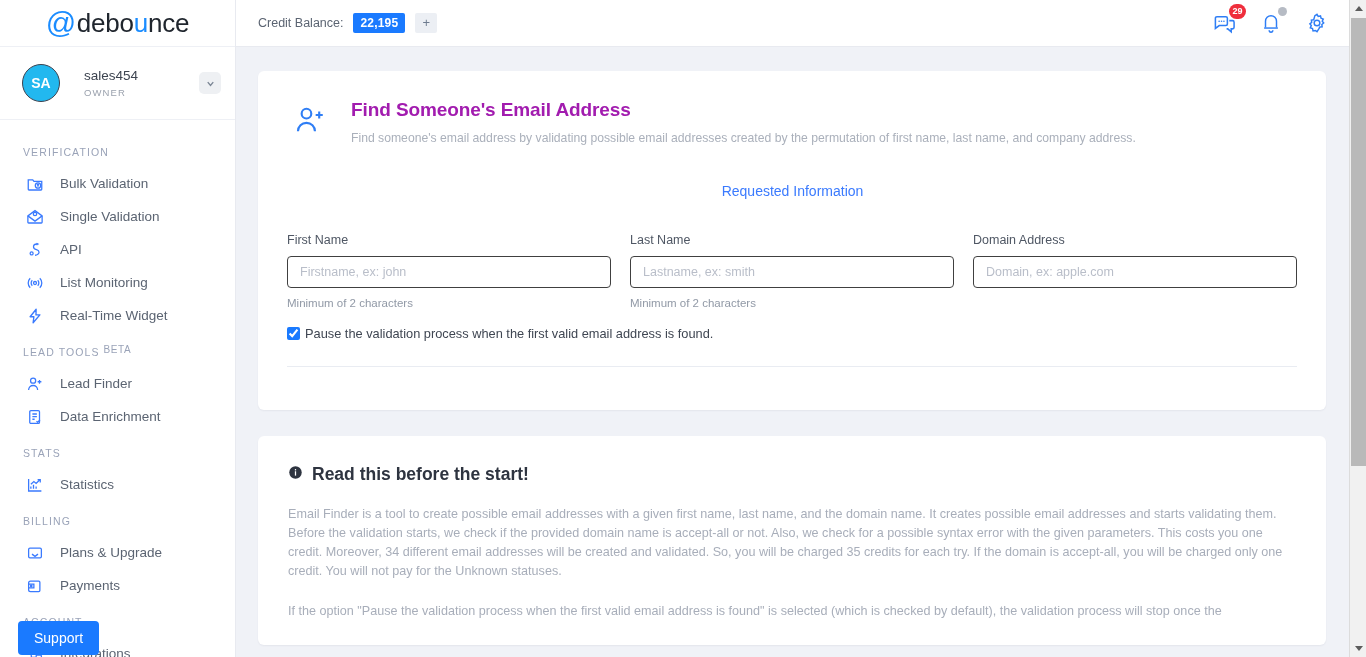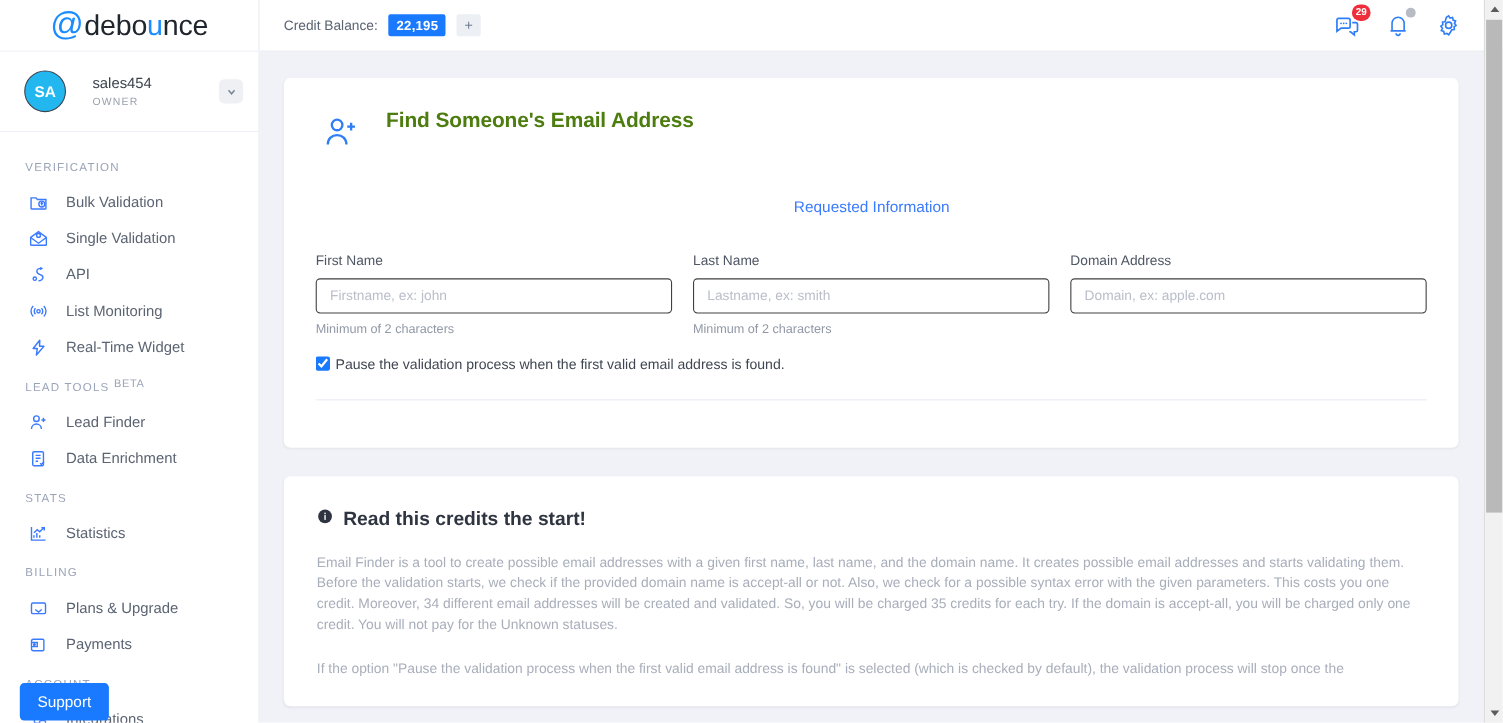--- a/index.html
+++ b/index.html
@@ -93,21 +93,21 @@
   .content { padding: 24px 40px 0 22px; height: 610px; }
 
   .card {
     background: #fff; border-radius: 6px; box-shadow: 0 1px 2px rgba(30,40,60,.06);
     padding: 26px 29px 24px;
   }
   .card + .card { margin-top: 26px; }
 
   .card-head { display: flex; gap: 22px; align-items: flex-start; padding: 2px 0 0 6px; }
   .card-head-icon { color: #2f7ef5; flex: 0 0 36px; padding-top: 4px; }
-  .card-title { font-size: 19px; color: #4d7c0f; font-weight: 700; letter-spacing: -0.1px; }
+  .card-title { font-size: 19px; color: #a21caf; font-weight: 700; letter-spacing: -0.1px; }
   .card-sub { font-size: 12.2px; color: #aab0bb; margin-top: 10px; }
 
   .section-head {
     display: flex; align-items: center; gap: 12px;
     margin: 38px 0 22px; padding-left: 1px; flex-direction: column;
   }
   .section-head-text { font-size: 14px; color: #3a7afe; white-space: nowrap; }
   .section-rule { flex: 1; height: 1px; background: #e9ecf2; }
 
   .form-row { display: flex; gap: 19px; }
@@ -366,20 +366,21 @@
         <div class="card-head">
           <span class="card-head-icon">
             <svg width="34" height="34" viewBox="0 0 24 24" fill="none" stroke="currentColor" stroke-width="1.5">
                 <circle cx="9.5" cy="7.5" r="3.4"></circle>
                 <path d="M3.5 20c0-3.6 2.7-6 6-6s6 2.4 6 6"></path>
                 <path d="M18.5 6v5M16 8.5h5"></path>
               </svg>
           </span>
           <div>
             <h1 class="card-title">Find Someone's Email Address</h1>
+            <p class="card-sub">Find someone's email address by validating possible email addresses created by the permutation of first name, last name, and company address.</p>
           </div>
         </div>
 
         <div class="section-head">
           <span class="section-head-text">Requested Information</span>
           <span class="section-rule"></span>
         </div>
 
         <div class="form-row">
           <div class="field">
@@ -410,21 +411,21 @@
 
       <div class="card">
         <div class="note-title">
           <span>
             <svg width="15" height="15" viewBox="0 0 24 24" fill="currentColor">
                 <circle cx="12" cy="12" r="10"></circle>
                 <rect x="11" y="10" width="2" height="7" fill="#fff"></rect>
                 <rect x="11" y="6.5" width="2" height="2.2" fill="#fff"></rect>
               </svg>
           </span>
-          <span>Read this credits the start!</span>
+          <span>Read this before the start!</span>
         </div>
         <p class="note-p">Email Finder is a tool to create possible email addresses with a given first name, last name, and the domain name. It creates possible email addresses and starts validating them. Before the validation starts, we check if the provided domain name is accept-all or not. Also, we check for a possible syntax error with the given parameters. This costs you one credit. Moreover, 34 different email addresses will be created and validated. So, you will be charged 35 credits for each try. If the domain is accept-all, you will be charged only one credit. You will not pay for the Unknown statuses.</p>
         <p class="note-p">If the option "Pause the validation process when the first valid email address is found" is selected (which is checked by default), the validation process will stop once the</p>
       </div>
 
     </div>
 
     <div class="scrollbar">
       <div class="sb-btn">
           <span class="sb-arrow up"></span>

